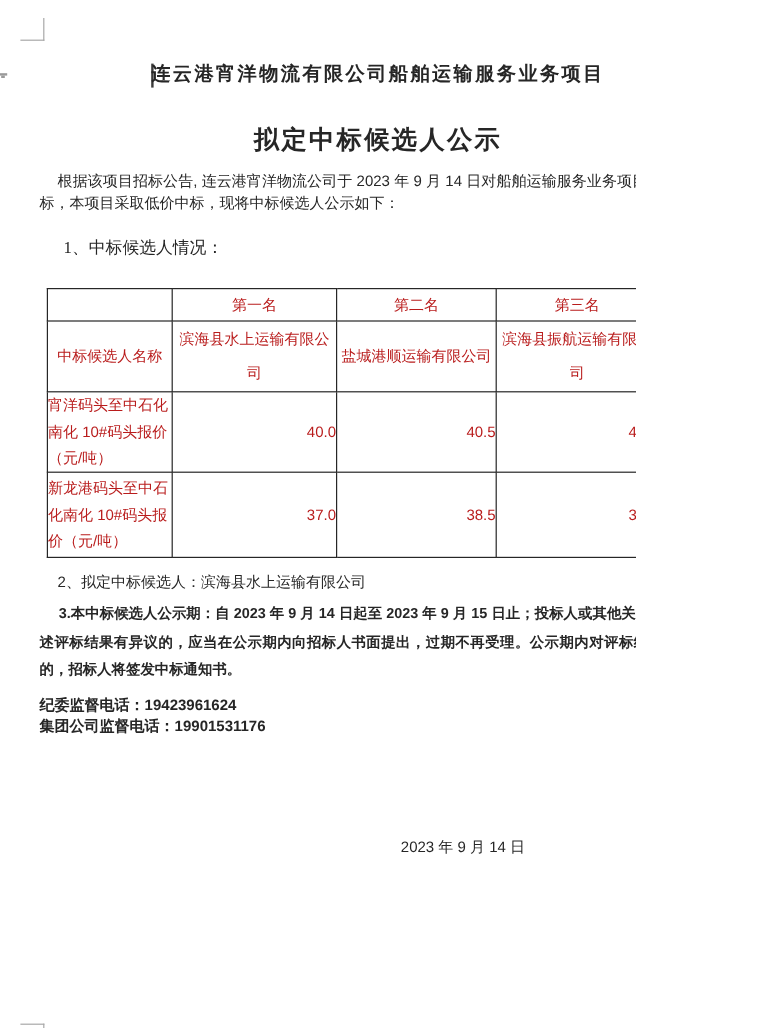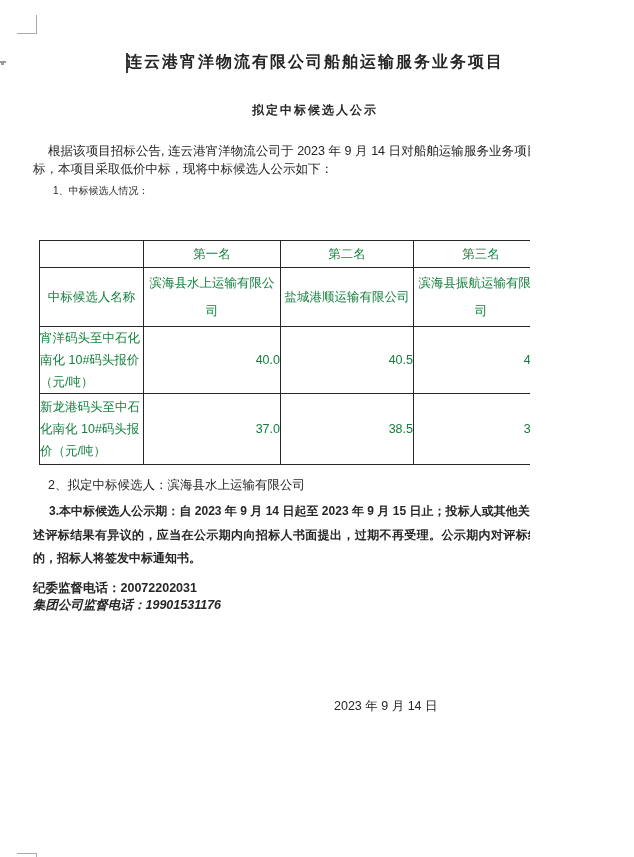--- a/index.html
+++ b/index.html
@@ -22,50 +22,50 @@
   .edge-artifact-a { left:0; top:61px; width:6px; height:2px; background:#9a9a9a; }
   .edge-artifact-b { left:1px; top:63px; width:3px; height:2px; background:#9a9a9a; }
 
   .doc-title {
     left:36px; top:52px; width:558px; text-align:center;
     font-size:16px; font-weight:bold; letter-spacing:2px;
   }
   .text-cursor { left:126px; top:53px; width:2px; height:20px; background:#3c3c3c; }
   .doc-subtitle {
     left:36px; top:102px; width:558px; text-align:center;
-    font-size:12px; font-weight:bold; letter-spacing:2px;
+    font-size:21px; font-weight:bold; letter-spacing:2px;
   }
   .intro {
     left:33px; top:143px; width:569px;
     font-size:12.5px; line-height:17.5px; text-indent:15px; text-align:justify;
   }
-  .item1 { left:53px; top:184px; font-size:10px; }
+  .item1 { left:53px; top:198px; font-size:14px;font-family:Liberation Serif, serif; }
 
   table.bids {
     position:absolute; left:39px; top:240px; width:509px;
     border-collapse:collapse; table-layout:fixed;
-    font-size:12.5px; color:#15803d;
+    font-size:12.5px; color:#b91c1c;
   }
   table.bids td { border:1px solid #262626; vertical-align:middle; padding:0; }
   td.hdr { text-align:center; height:26px; }
   tr.name-row td { height:58px; }
   td.name-label { text-align:center; }
   td.name-val { text-align:center; line-height:28px; padding:0 12px; }
   tr.price-row-1 td { height:66px;margin-top:40px; }
   tr.price-row-2 td { height:70px; }
   td.price-label { text-align:left; padding:2px 4px 2px 4px; line-height:22px; }
   td.price-val { text-align:right; }
 
   .item2 { left:48px; top:477px; font-size:12.5px; }
   .item3 {
     left:33px; top:500px; width:569px;
     font-size:12px; line-height:23.5px; text-indent:16px; text-align:justify;font-weight:bold;
   }
   .phone1 { left:33px; top:580px; font-size:12.5px; font-weight:bold; }
-  .phone2 { left:33px; top:597px; font-size:12.5px; font-weight:bold;font-style:italic; }
+  .phone2 { left:33px; top:597px; font-size:12.5px; font-weight:bold; }
   .sign-company { left:334px; top:676px; width:268px; text-align:right; font-size:12.5px; }
   .sign-date { left:334px; top:698px; width:268px; font-size:12.5px; padding-right:12px; box-sizing:border-box; }
 </style>
 </head>
 <body>
 
 <div class="page">
 
   <div class="crop crop-tl"></div>
   <div class="crop crop-tr"></div>
@@ -117,18 +117,18 @@
       <td class="price-val">37.0</td>
       <td class="price-val">38.5</td>
       <td class="price-val">38.0</td>
     </tr>
   </tbody>
     </table>
 
   <div class="abs item2">2、拟定中标候选人：滨海县水上运输有限公司</div>
   <div class="abs item3">3.本中标候选人公示期：自 2023 年 9 月 14 日起至 2023 年 9 月 15 日止；投标人或其他关系利害人对上述评标结果有异议的，应当在公示期内向招标人书面提出，过期不再受理。公示期内对评标结果没有异议的，招标人将签发中标通知书。</div>
 
-  <div class="abs phone1">纪委监督电话：20072202031</div>
+  <div class="abs phone1">纪委监督电话：19423961624</div>
   <div class="abs phone2">集团公司监督电话：19901531176</div>
 
   <div class="abs sign-date">2023 年 9 月 14 日</div>
 
 </div>
 
 </body></html>

